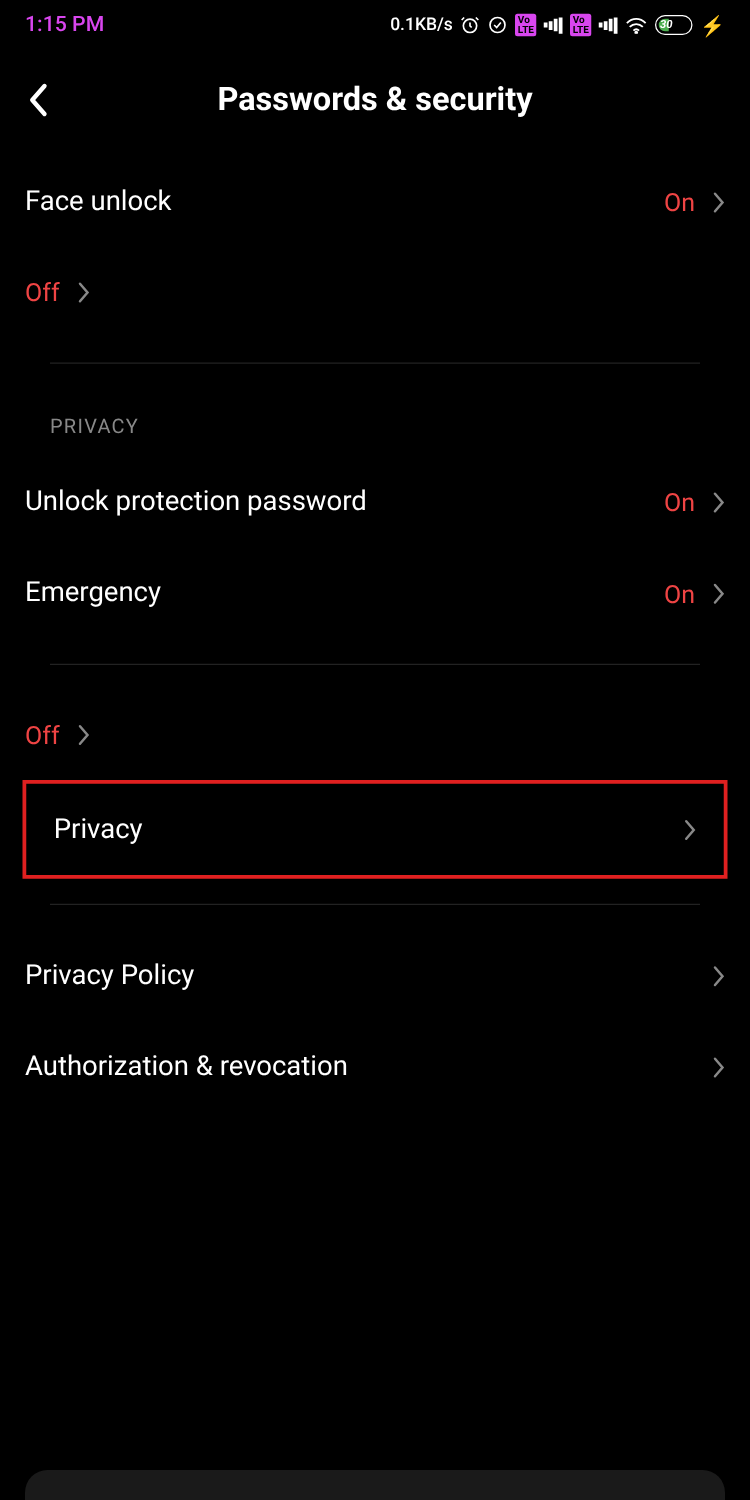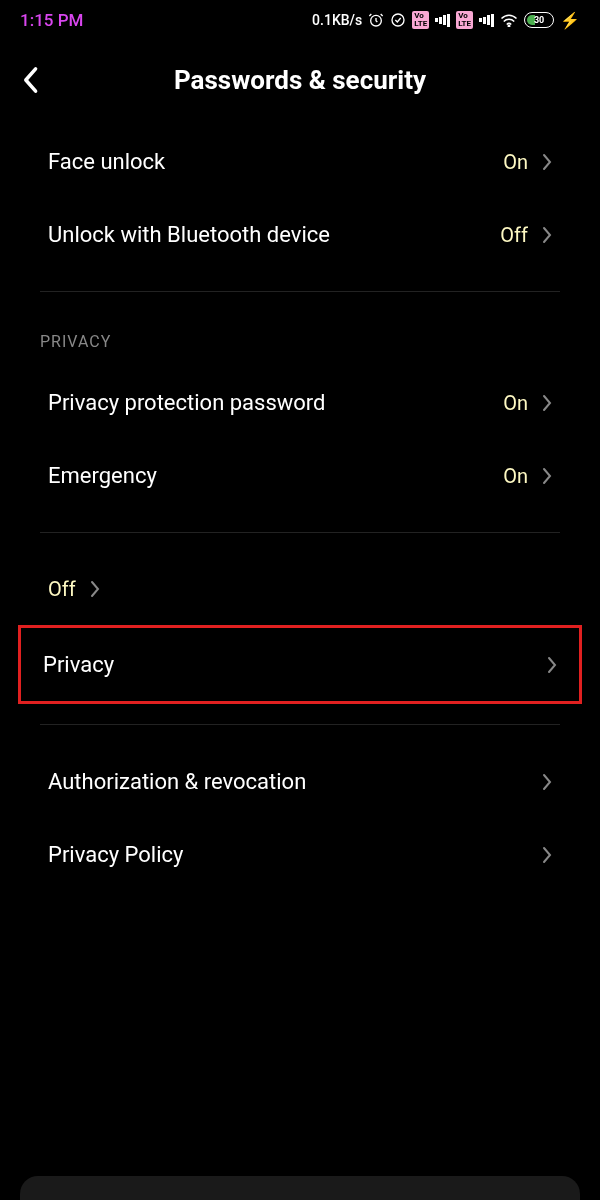--- a/index.html
+++ b/index.html
@@ -47,39 +47,40 @@
     .signal-bars i {
       width: 3px;
       background: #fff;
       display: block;
     }
     .signal-bars i:nth-child(1){height:4px}
     .signal-bars i:nth-child(2){height:7px}
     .signal-bars i:nth-child(3){height:10px}
     .signal-bars i:nth-child(4){height:13px}
     .volte-badge {
-      background: #f9a8d4;
+      background: #d946ef;
       color: #000;
       font-size: 8px;
       font-weight: bold;
       padding: 1px 2px;
       border-radius: 2px;
       line-height: 1;
     }
     .battery {
       width: 30px;
       height: 16px;
       border: 1.5px solid #fff;
       border-radius: 8px;
       position: relative;
       display: flex;
       align-items: center;
       padding: 0 3px;
       font-size: 9px;
-      justify-content: center;
+      justify-content: flex-start;
+      font-style: italic;
     }
     .battery::before {
       content: "";
       position: absolute;
       left: 2px;
       top: 2px;
       bottom: 2px;
       width: 28%;
       background: #4caf50;
       border-radius: 6px 0 0 6px;
@@ -115,35 +116,35 @@
       font-size: 26px;
       font-weight: 700;
     }
     .content {
       padding: 0;
     }
     .setting-item {
       display: flex;
       align-items: center;
       justify-content: space-between;
-      padding: 24px 48px;
+      padding: 24px 20px;
       cursor: pointer;
     }
     .setting-label {
       font-size: 22px;
       color: #fff;
     }
     .setting-right {
       display: flex;
       align-items: center;
       gap: 14px;
     }
     .setting-value {
       font-size: 20px;
-      color: #fef9c3;
+      color: #ef4444;
     }
     .chevron {
       color: #888;
       flex-shrink: 0;
     }
     .chevron svg {
       width: 10px;
       height: 18px;
       display: block;
     }
@@ -251,37 +252,36 @@
       <div class="setting-value">On</div>
       <div class="chevron">
           <svg viewBox="0 0 10 18" fill="none" stroke="#888" stroke-width="2" stroke-linecap="round">
             <path d="M2 2l6 7-6 7"></path>
           </svg>
         </div>
     </div>
   </div>
 
   <div class="setting-item">
-    <div class="setting-label">Unlock with Bluetooth device</div>
     <div class="setting-right">
       <div class="setting-value">Off</div>
       <div class="chevron">
           <svg viewBox="0 0 10 18" fill="none" stroke="#888" stroke-width="2" stroke-linecap="round">
             <path d="M2 2l6 7-6 7"></path>
           </svg>
         </div>
     </div>
   </div>
 
   <div class="divider"></div>
 
   <div class="section-header">PRIVACY</div>
 
   <div class="setting-item">
-    <div class="setting-label">Privacy protection password</div>
+    <div class="setting-label">Unlock protection password</div>
     <div class="setting-right">
       <div class="setting-value">On</div>
       <div class="chevron">
           <svg viewBox="0 0 10 18" fill="none" stroke="#888" stroke-width="2" stroke-linecap="round">
             <path d="M2 2l6 7-6 7"></path>
           </svg>
         </div>
     </div>
   </div>
 
@@ -322,36 +322,36 @@
             </svg>
           </div>
       </div>
     </div>
   </div>
 
   <div class="divider"></div>
   <div style="height:20px"></div>
 
   <div class="setting-item">
+    <div class="setting-label">Privacy Policy</div>
+    <div class="setting-right">
+      <div class="chevron">
+          <svg viewBox="0 0 10 18" fill="none" stroke="#888" stroke-width="2" stroke-linecap="round">
+            <path d="M2 2l6 7-6 7"></path>
+          </svg>
+        </div>
+    </div>
+  </div>
+
+  <div class="setting-item">
     <div class="setting-label">Authorization &amp; revocation</div>
     <div class="setting-right">
       <div class="chevron">
           <svg viewBox="0 0 10 18" fill="none" stroke="#888" stroke-width="2" stroke-linecap="round">
             <path d="M2 2l6 7-6 7"></path>
           </svg>
         </div>
     </div>
   </div>
 
-  <div class="setting-item">
-    <div class="setting-label">Privacy Policy</div>
-    <div class="setting-right">
-      <div class="chevron">
-          <svg viewBox="0 0 10 18" fill="none" stroke="#888" stroke-width="2" stroke-linecap="round">
-            <path d="M2 2l6 7-6 7"></path>
-          </svg>
-        </div>
-    </div>
-  </div>
-
 </div>
 
 <div class="bottom-area"></div>
 
 </body></html>

